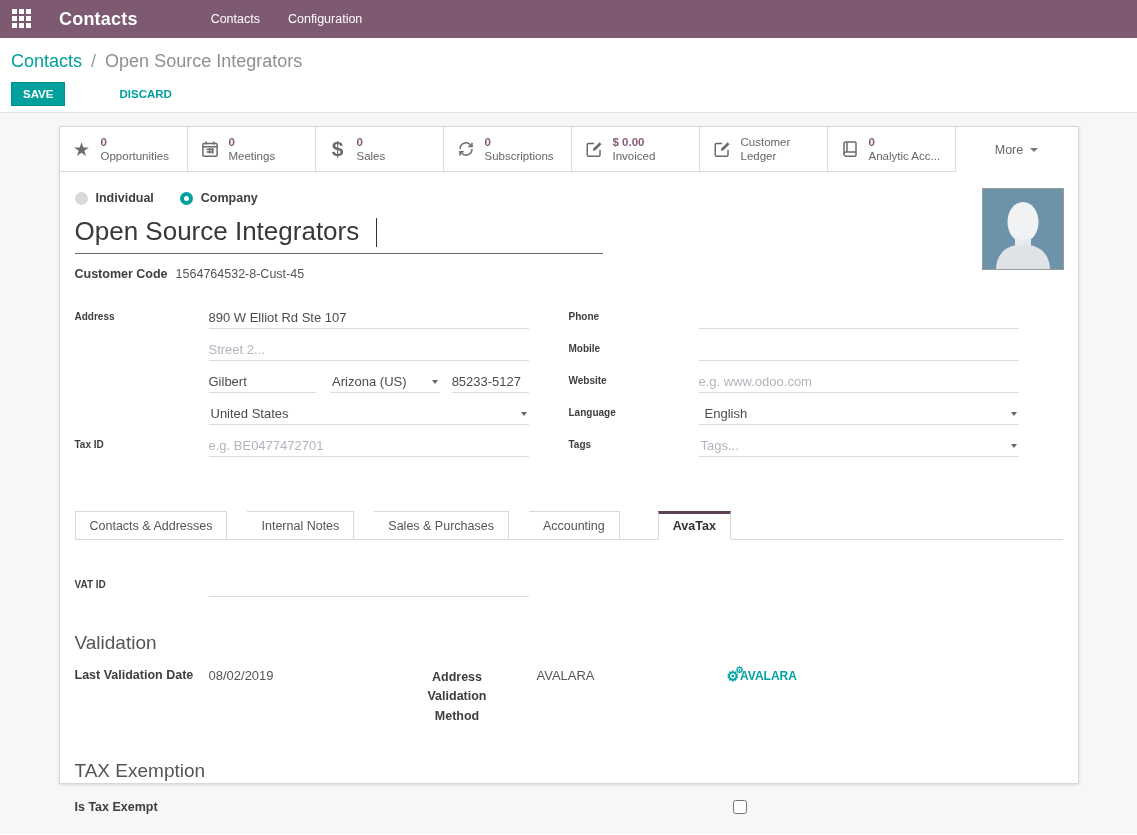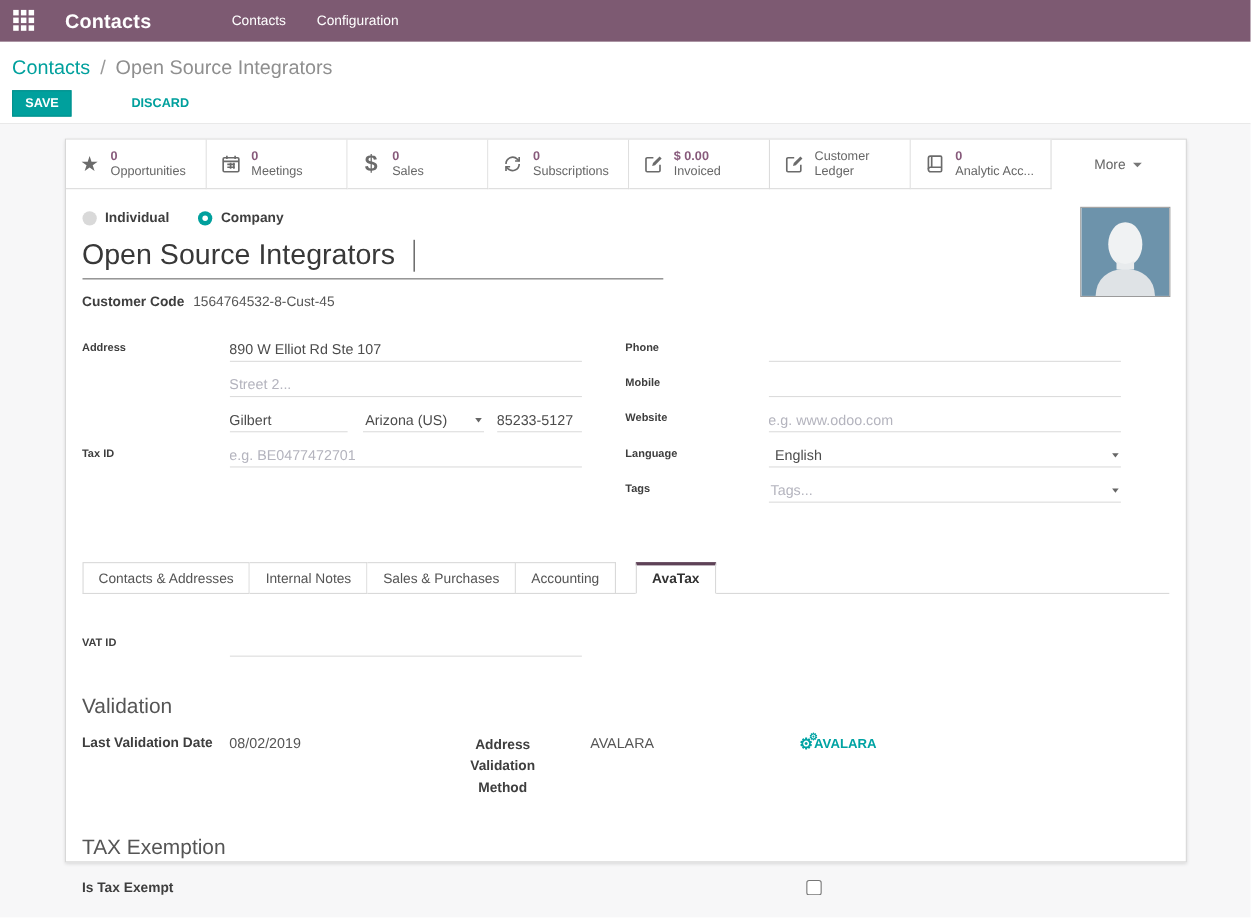--- a/index.html
+++ b/index.html
@@ -80,21 +80,21 @@
   .fld-dd .dd-text { font-size:13px; color:#4c4c4c; flex:1; }
   .fld-dd .dd-text.placeholder { color:#b4b4be; }
   .fld-dd .dd-caret { width:0; height:0; border-left:3.5px solid transparent; border-right:3.5px solid transparent;
     border-top:4px solid #666; }
   .city-row { display:flex; width:320px; }
   .city-row .city { width:112px; margin-right:14px; }
   .city-row .state { width:114px; margin-right:12px; }
   .city-row .zip { width:80px; }
 
   
-  .tabs { margin-top:43px; border-bottom:1px solid #d9d9d9; display:flex; padding-left:0; }
+  .tabs { margin-top:43px; border-bottom:1px solid #d9d9d9; display:flex; padding-left:0;gap:20px; }
   .tab { font-size:12.5px; color:#555; padding:7px 14px 6px; border:1px solid #d9d9d9; border-left:none;
     margin-bottom:-1px; background:#fff; cursor:pointer; }
   .tab:first-child { border-left:1px solid #d9d9d9; }
   .tab.active { font-weight:bold; color:#333; border-top:3px solid #5e4257; border-bottom:1px solid #fff;
     padding-top:5px; margin-left:18px; border-left:1px solid #d9d9d9; }
 
   .tab-content { padding-top:36px; }
 
   .section-title { font-size:19px; color:#555; margin-top:34px; }
   .vrow { display:flex; margin-top:14px; align-items:flex-start; }
@@ -301,20 +301,29 @@
               <span class="state">
                 <span class="fld-dd">
                   <span class="dd-text">Arizona (US)</span>
                   <span class="dd-caret"></span>
                 </span>
               </span>
               <span class="zip"><input class="fld" value="85233-5127" style=""></span>
             </div>
           </div>
           <div class="frow">
+            <div class="flabel"></div>
+            <div class="fvalue">
+              <span class="fld-dd">
+                <span class="dd-text">United States</span>
+                <span class="dd-caret"></span>
+              </span>
+            </div>
+          </div>
+          <div class="frow">
             <div class="flabel">Tax ID</div>
             <div class="fvalue">
               <input class="fld" placeholder="e.g. BE0477472701" style="">
             </div>
           </div>
         </div>
 
         <div class="col col-right">
           <div class="frow">
             <div class="flabel">Phone</div>

